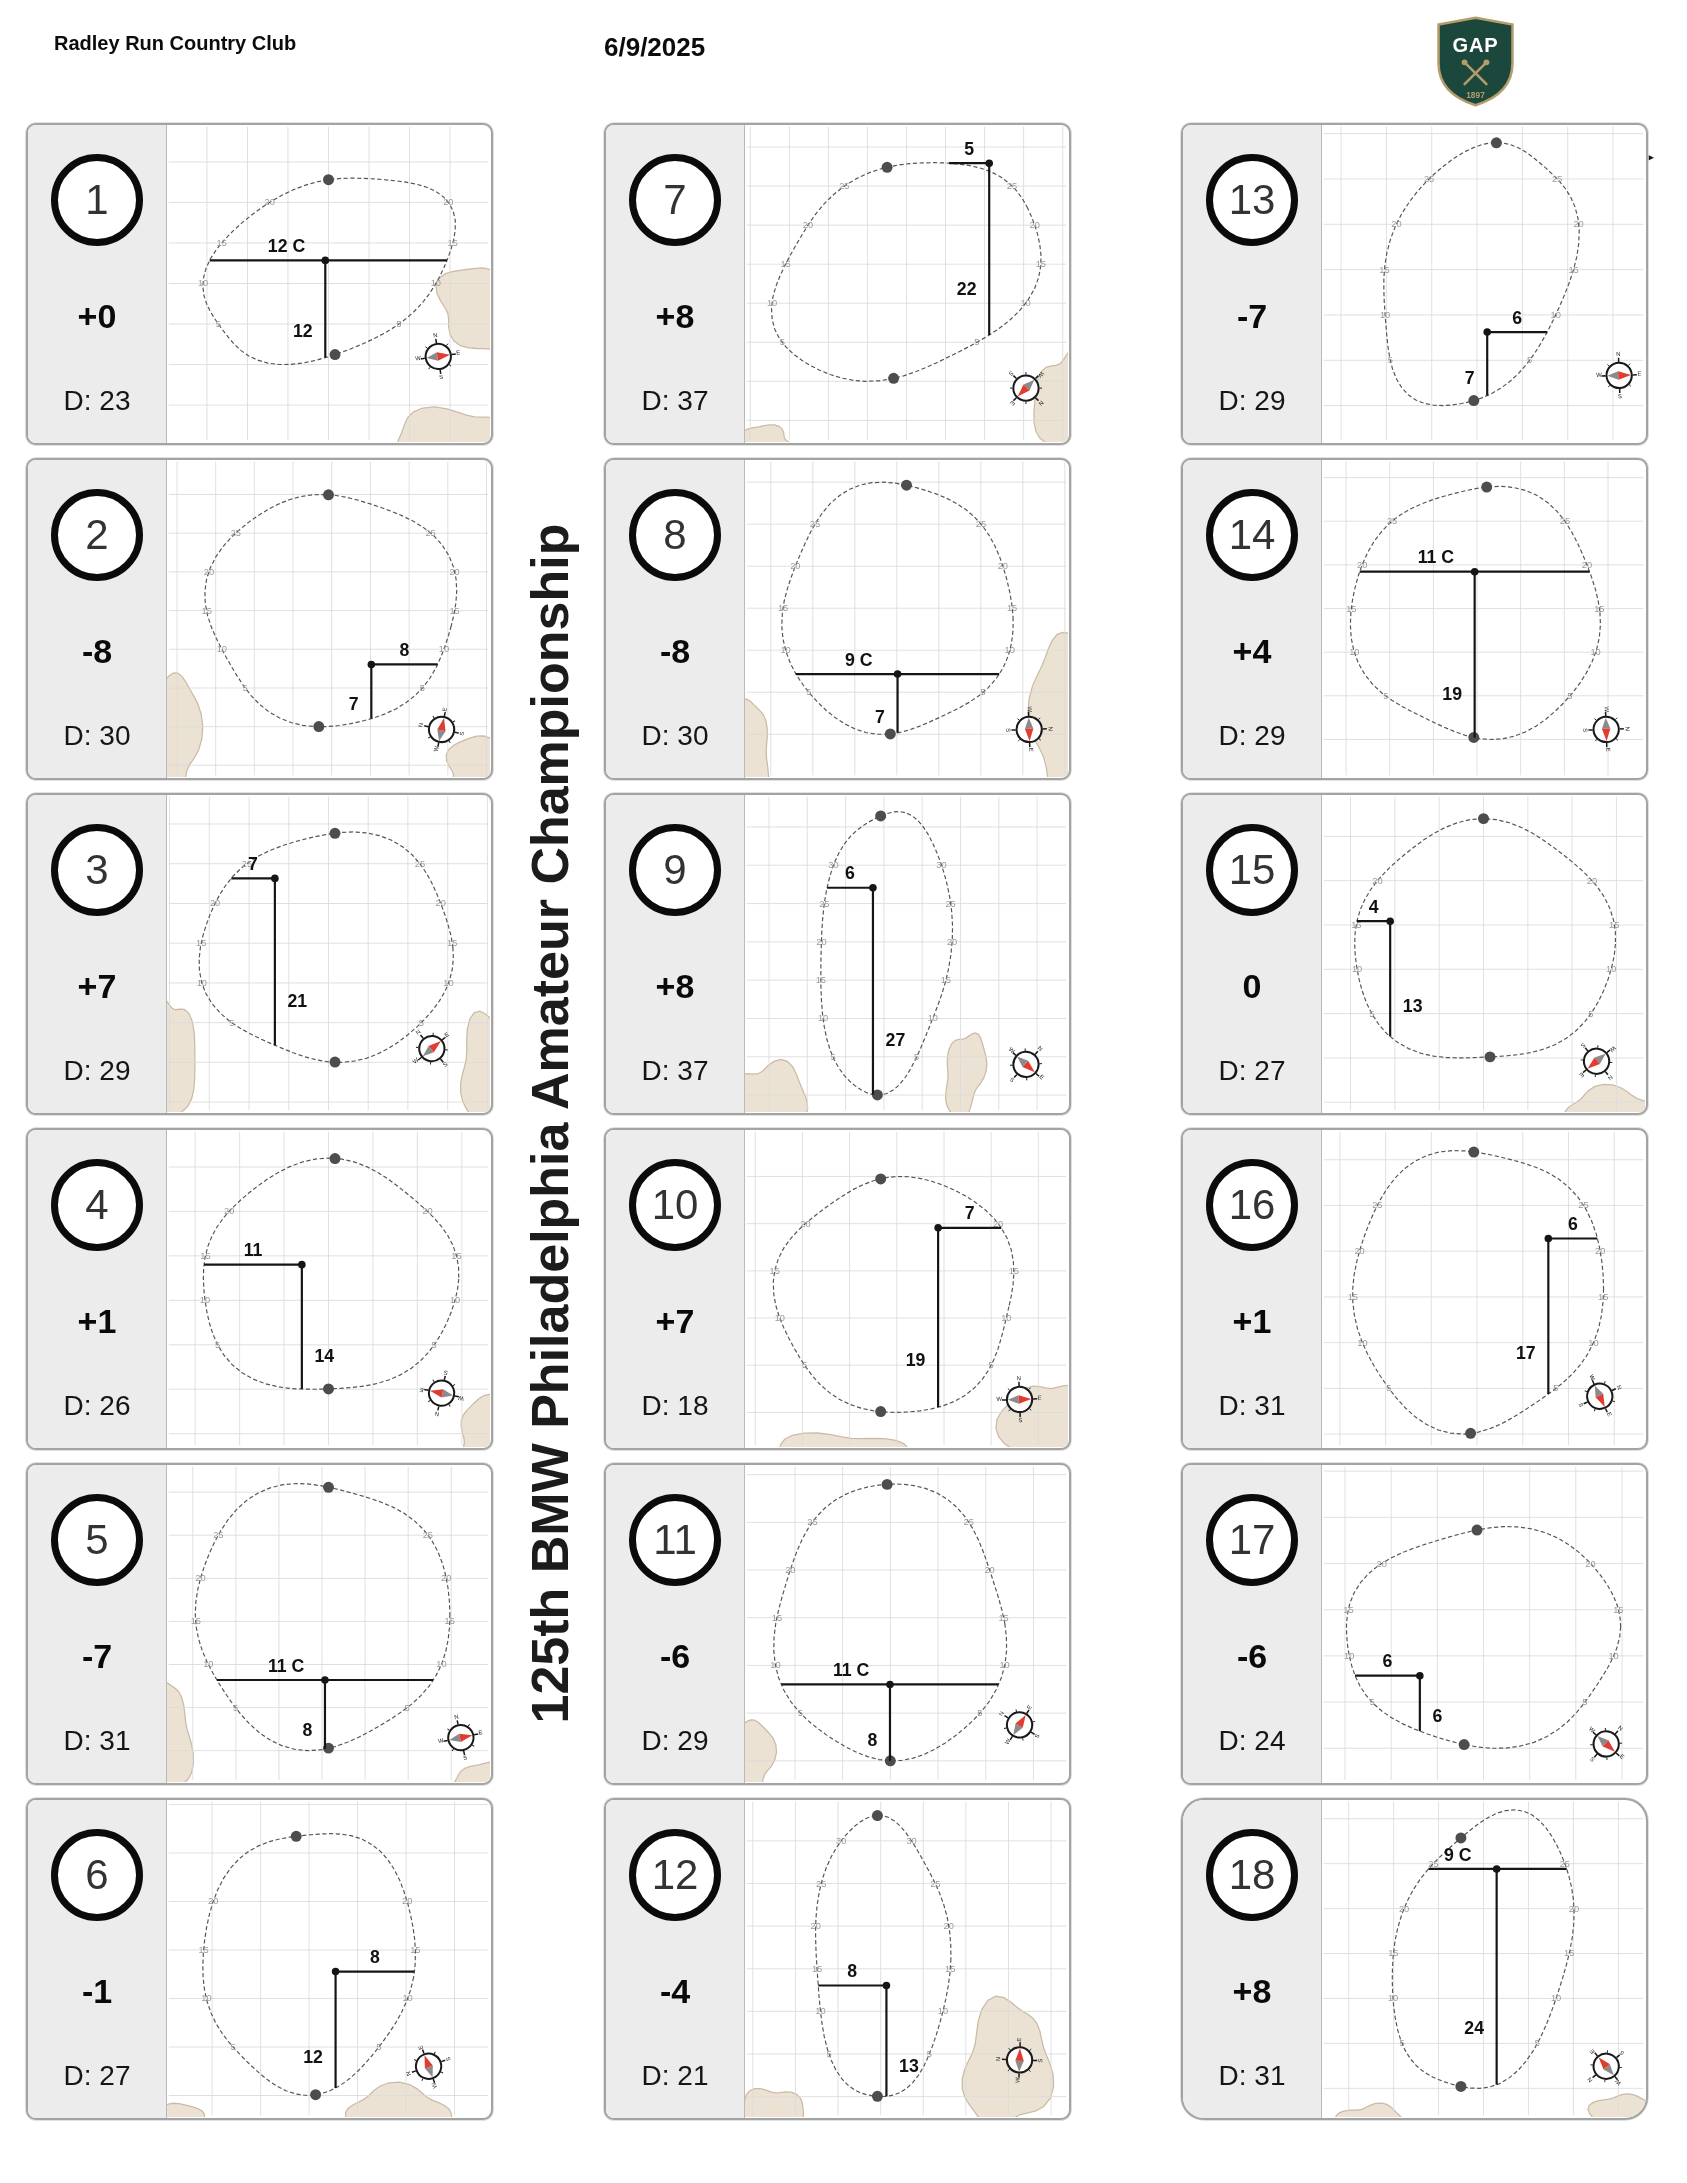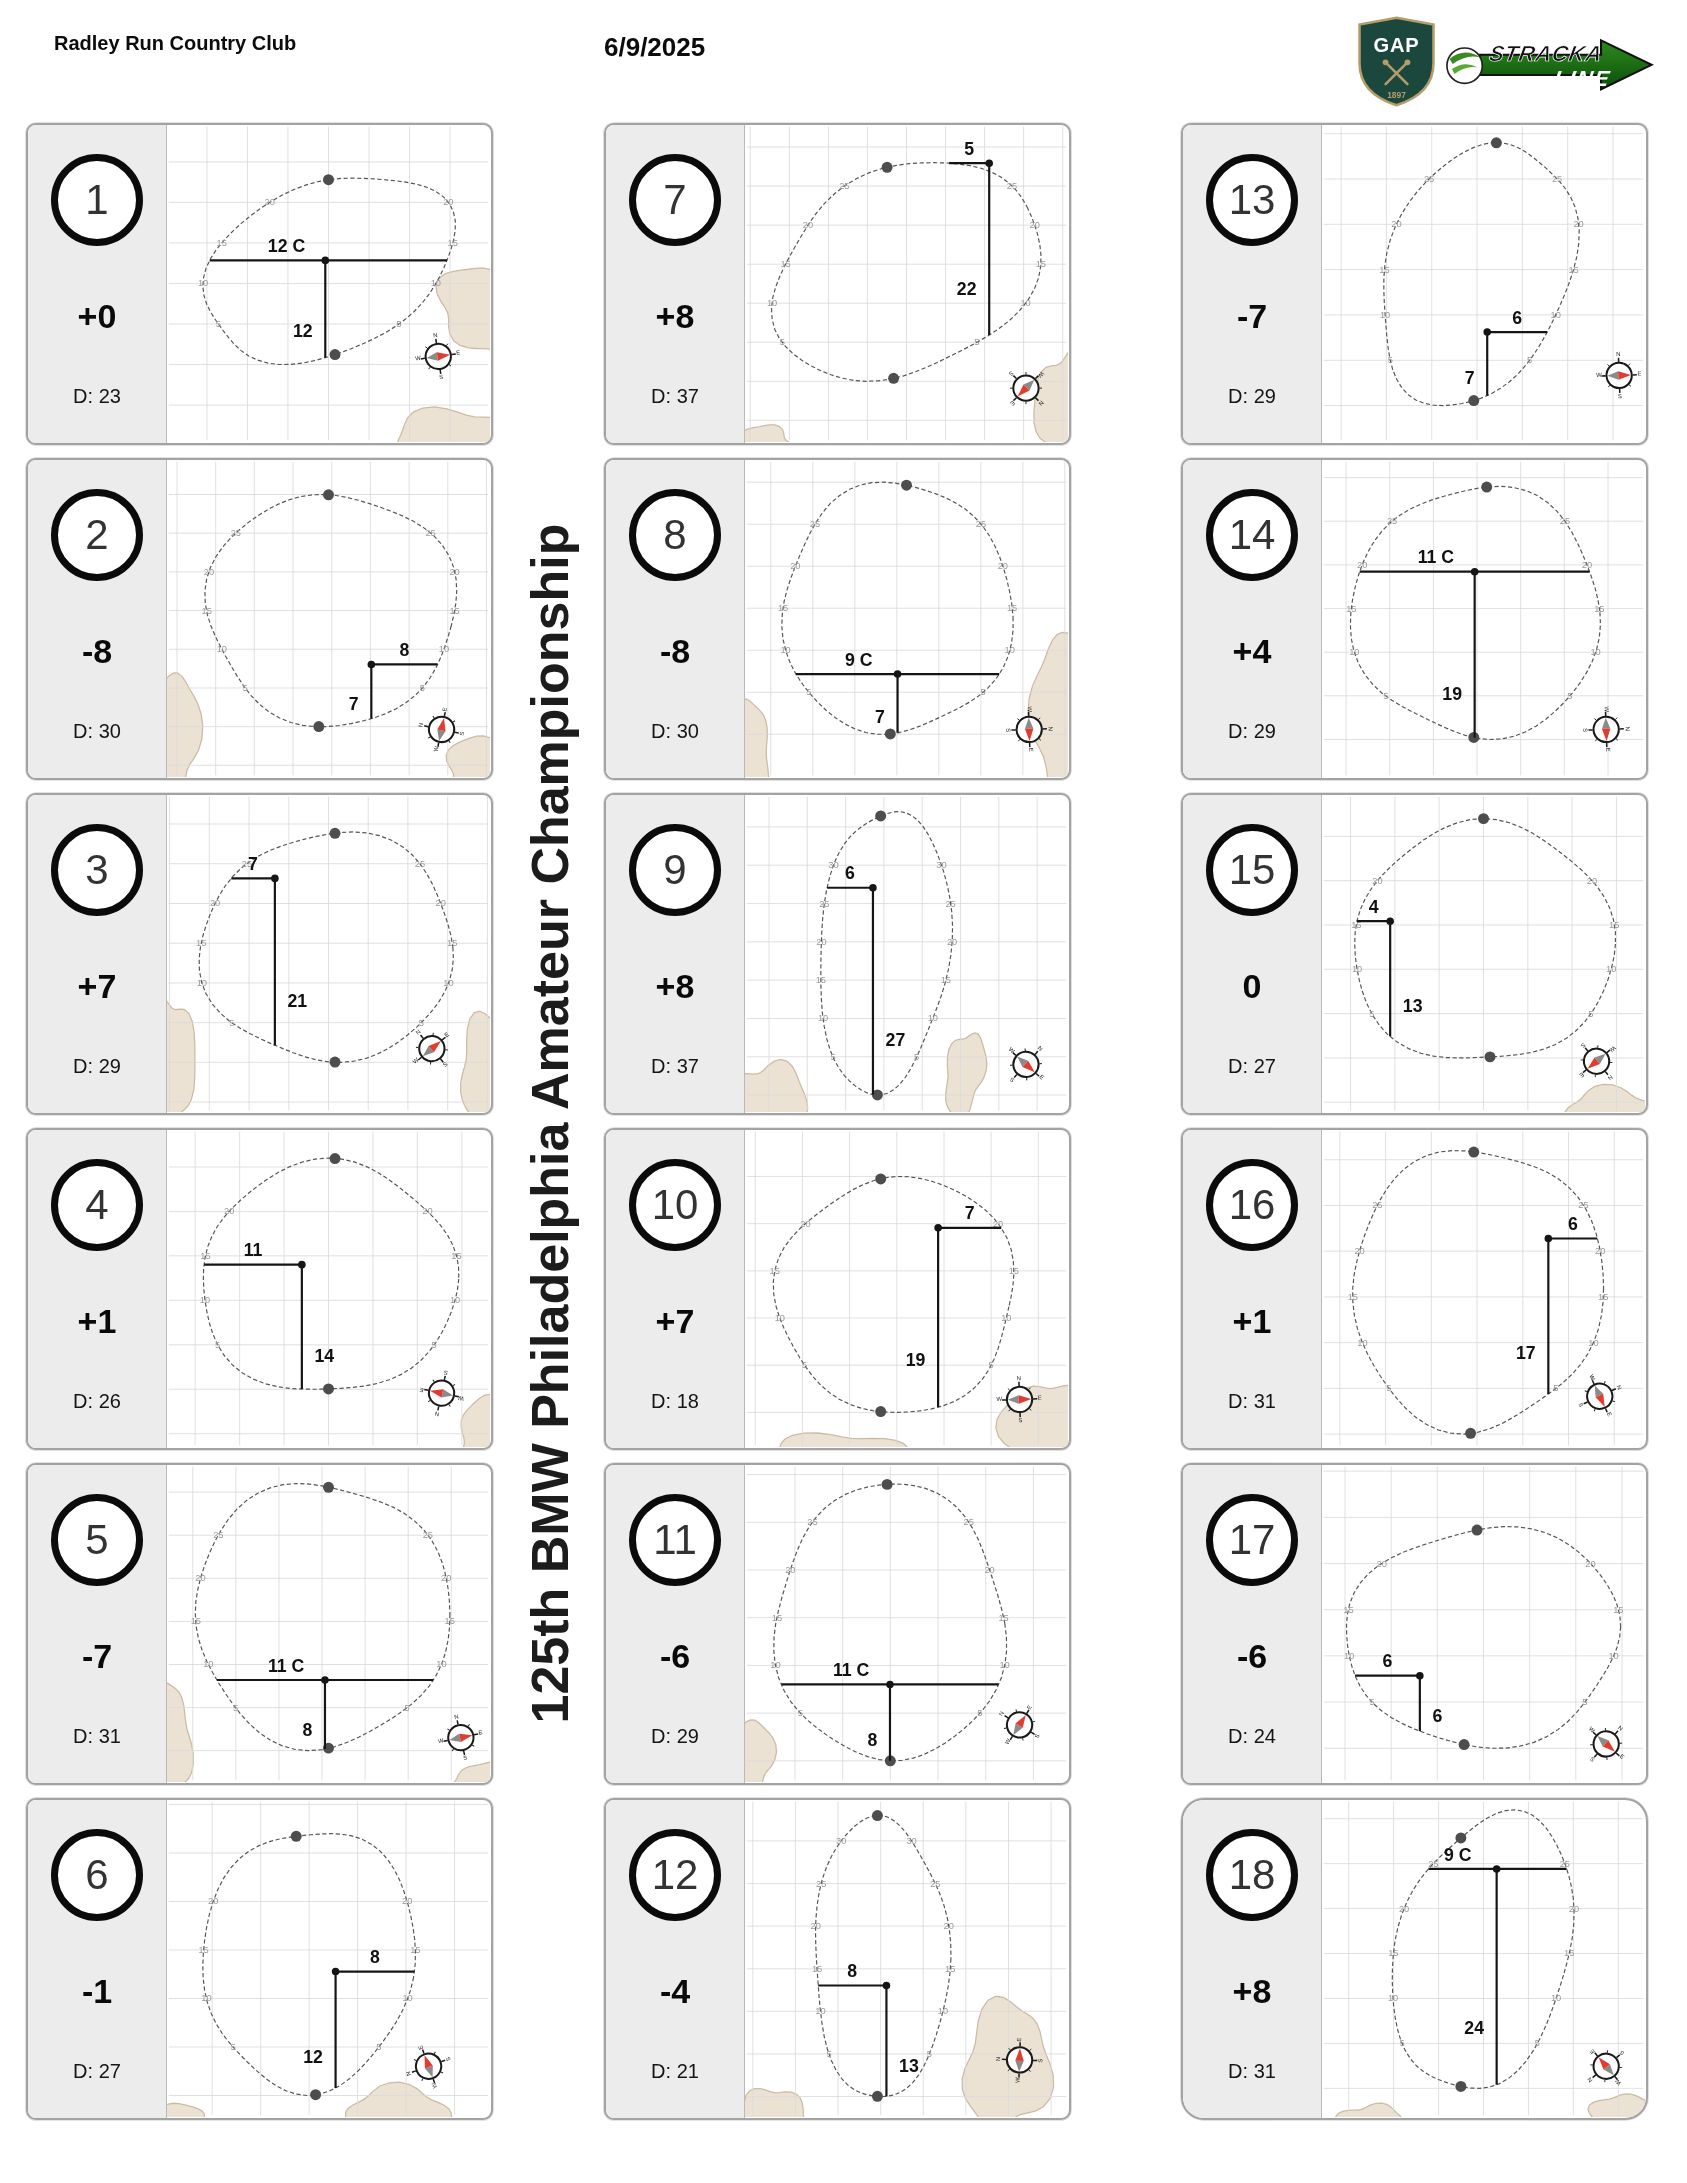--- a/index.html
+++ b/index.html
@@ -2,39 +2,39 @@
 <html style="font-size:13.5px"><head>
 <meta charset="utf-8">
 <style>
   html,body{margin:0;padding:0;}
   body{width:1687px;height:2183px;position:relative;background:#ffffff;
        font-family:"Liberation Sans",sans-serif;overflow:hidden;}
 
   .hdr-course{position:absolute;left:54px;top:32px;font-size:20px;font-weight:bold;color:#0c0c0c;}
   .hdr-date{position:absolute;left:604px;top:32px;width:467px;
             font-size:26px;font-weight:bold;color:#0c0c0c;}
-  .hdr-logos{position:absolute;right:30px;top:15px;display:flex;align-items:flex-start;}
+  .hdr-logos{position:absolute;right:30px;top:15px;display:flex;align-items:flex-start;flex-direction:column;}
 
   .vtitle{position:absolute;left:-125px;top:1087px;width:1350px;height:73px;line-height:73px;
           transform:rotate(-90deg);transform-origin:center;text-align:center;
           font-size:52px;font-weight:bold;color:#1c1c1c;white-space:nowrap;}
 
   .card{position:absolute;width:467px;height:322px;box-sizing:border-box;
         border:2.5px solid #a3a3a3;border-radius:10px;background:#fff;
         box-shadow:0 0 0 0.8px #d8d8d8;overflow:hidden;}
   .panel{position:absolute;left:0;top:0;bottom:0;width:138px;background:#ececec;
          border-right:1.7px solid #b9b9b9;}
   .num-circle{position:absolute;left:50%;top:29px;transform:translateX(-50%);
               width:78px;height:78px;border:7.6px solid #0b0b0b;border-radius:50%;background:#fff;
               display:flex;align-items:center;justify-content:center;
               font-size:42px;font-weight:400;color:#333;}
   .elev{position:absolute;left:0;right:0;top:172px;text-align:center;
         font-size:34px;font-weight:bold;color:#0a0a0a;}
   .depth{position:absolute;left:0;right:0;top:260px;text-align:center;
-         font-size:20px;color:#151515;}
+         font-size:28px;color:#151515;}
   .map{position:absolute;left:139px;top:0;width:323px;height:317px;}
   .map svg{display:block;width:100%;height:100%;}
 </style>
 </head>
 <body>
 
 <div class="hdr-course">Radley Run Country Club</div>
 <div class="hdr-date">6/9/2025</div>
 
 <div class="hdr-logos">

